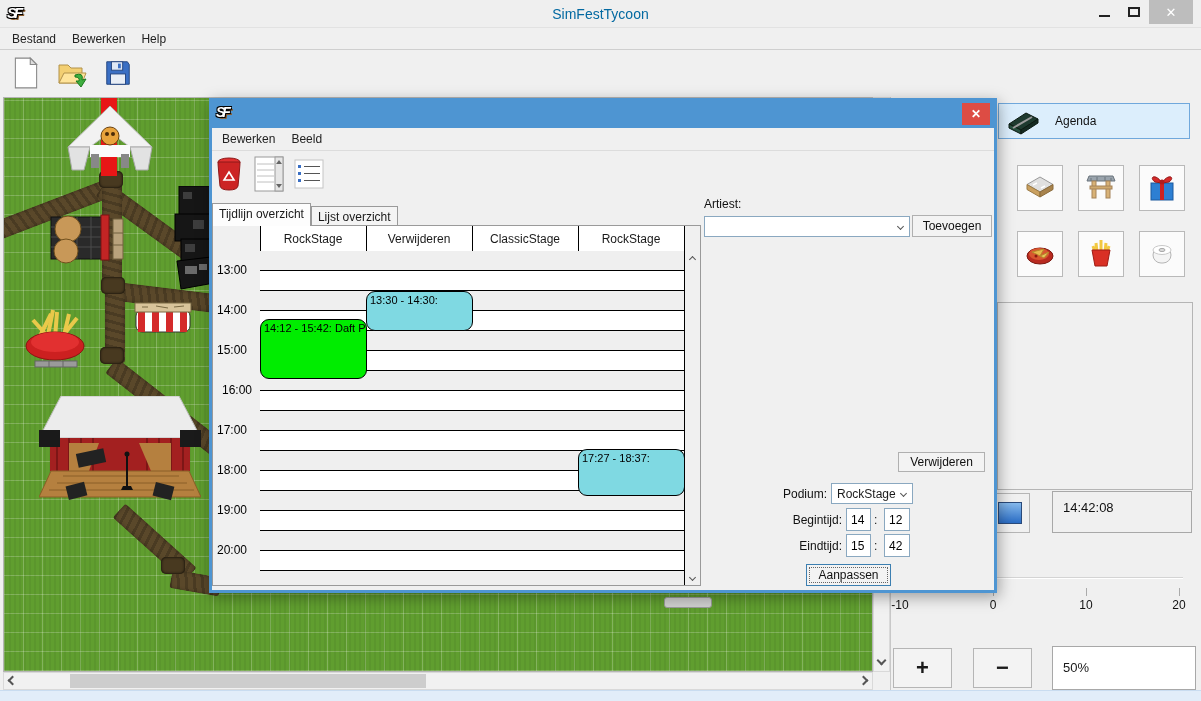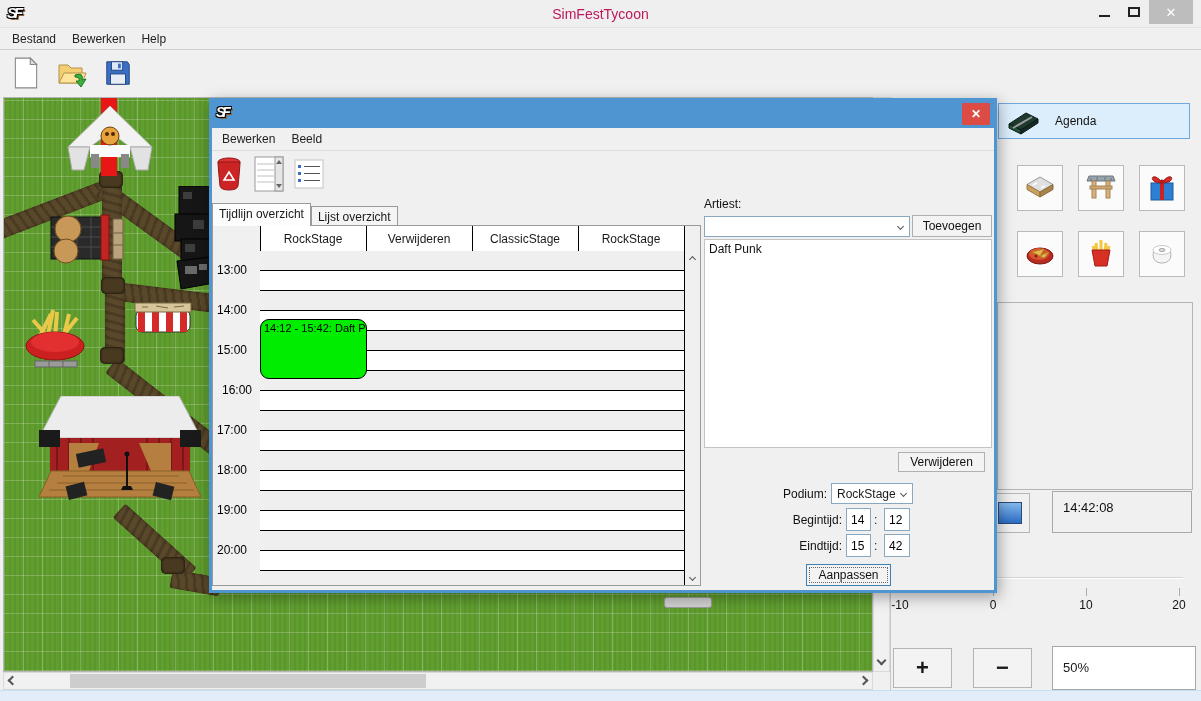--- a/index.html
+++ b/index.html
@@ -3,21 +3,21 @@
 <meta charset="utf-8">
 <style>
   * { margin:0; padding:0; box-sizing:border-box; }
   html,body { width:1201px; height:701px; overflow:hidden; }
   body { font-family:"Liberation Sans", sans-serif; background:#f0f0f0; position:relative; font-size:12px; color:#1a1a1a; }
 
   
   .titlebar { position:absolute; left:0; top:0; width:1201px; height:28px; background:#efefef; border-bottom:1px solid #e2e2e2; }
   .sf-logo { position:absolute; left:7px; top:4px; font-weight:bold; font-style:italic; font-size:15px; letter-spacing:-3px; color:#fff;
              text-shadow:-1px -1px 0 #000, 1px -1px 0 #000, -1px 1px 0 #000, 1px 1px 0 #000, 2px 2px 0 #8a5a2a; }
-  .win-title { position:absolute; left:0; right:0; top:6px; text-align:center; font-size:14px; color:#be185d; }
+  .win-title { position:absolute; left:0; right:0; top:6px; text-align:center; font-size:14px; color:#0369a1; }
   .wctrl { position:absolute; right:8px; top:0; height:24px; display:flex; }
   .wbtn { width:30px; height:24px; display:flex; align-items:center; justify-content:center; }
   .wbtn.close-btn { width:44px; background:#bdbdbd; color:#fff; font-size:13px; }
   .glyph-min { width:11px; height:2px; background:#222; margin-top:8px; }
   .glyph-max { width:12px; height:10px; border:2px solid #222; }
 
   .menubar { position:absolute; left:0; top:28px; width:1201px; height:22px; border-bottom:1px solid #cfcfcf; display:flex; align-items:center; padding-left:4px; }
   .menu-item { padding:2px 8px; font-size:12px; color:#222; }
   .main-toolbar { position:absolute; left:0; top:51px; width:1201px; height:46px; display:flex; align-items:center; gap:10px; padding-left:8px; }
   .tb-btn { width:36px; height:38px; display:flex; align-items:center; justify-content:center; background:transparent; border:none; }
@@ -505,41 +505,40 @@
         <div class="grid-row" style="background: rgb(239, 239, 239);"></div>
         <div class="grid-row" style="background: rgb(255, 255, 255);"></div>
         <div class="grid-row" style="background: rgb(239, 239, 239);"></div>
         <div class="grid-row" style="background: rgb(255, 255, 255);"></div>
         <div class="grid-row" style="background: rgb(239, 239, 239);"></div>
         <div class="grid-row" style="background: rgb(255, 255, 255);"></div>
         <div class="grid-row" style="background: rgb(239, 239, 239);"></div>
         <div class="grid-row" style="background: rgb(255, 255, 255);"></div>
         <div class="grid-row" style="background: rgb(239, 239, 239);"></div>
         <div class="event" style="left: 0px; width: 107px; top: 68px; height: 60px; background: rgb(0, 237, 0); z-index: 5;">14:12 - 15:42: Daft Punk</div>
+        <div class="event" style="left: 106px; width: 107px; top: 40px; height: 40px; background: rgb(127, 217, 226); z-index: 4;">13:30 - 14:30:</div>
+        <div class="event" style="left: 318px; width: 107px; top: 198px; height: 47px; background: rgb(127, 217, 226); z-index: 2;">17:27 - 18:37:</div>
       </div>
       <div class="hour-label" style="top: 37px;">13:00</div>
       <div class="hour-label" style="top: 77px;">14:00</div>
       <div class="hour-label" style="top: 117px;">15:00</div>
       <div class="hour-label" style="top: 157px; text-align: center;">16:00</div>
       <div class="hour-label" style="top: 197px;">17:00</div>
       <div class="hour-label" style="top: 237px;">18:00</div>
       <div class="hour-label" style="top: 277px;">19:00</div>
       <div class="hour-label" style="top: 317px;">20:00</div>
     </div>
 
   <div class="dlg-label" style="left:492px; top:96px;">Artiest:</div>
   <div class="dropdown" style="left:492px; top:115px; width:206px; height:21px;">
     <span></span>
     <i class="chev small down dd-chev"></i>
   </div>
   <button class="win-btn" style="left:700px; top:114px; width:80px; height:22px;">Toevoegen</button>
 
-  <div class="listbox" id="artist-list">
-      <div class="list-item">Daft Punk</div>
-    </div>
 
   <button class="win-btn" style="left:686px; top:351px; width:87px; height:20px;">Verwijderen</button>
 
   <div class="dlg-label" style="left:540px; top:386px; width:75px; text-align:right;">Podium:</div>
   <div class="dropdown" style="left:619px; top:382px; width:82px; height:21px;">
     <span>RockStage</span>
     <i class="chev small down dd-chev"></i>
   </div>
 
   <div class="dlg-label" style="left:540px; top:412px; width:90px; text-align:right;">Begintijd:</div>

